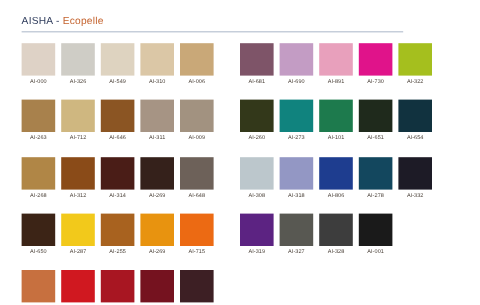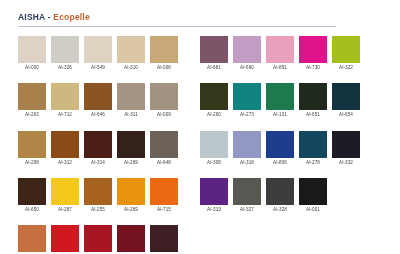--- a/index.html
+++ b/index.html
@@ -24,21 +24,21 @@
 
   
   #header {
     position: absolute;
     left: 18px;
     top: 12px;
     width: 318px;
   }
   #title-line {
     font-size: 8.5px;
-    font-weight: bold;
+    font-weight: normal;
     letter-spacing: 0.2px;
     white-space: nowrap;
     line-height: 11px;
   }
   .title-brand {
     color: #2f3c5c;
   }
   .title-sep {
     color: #2f3c5c;
   }

